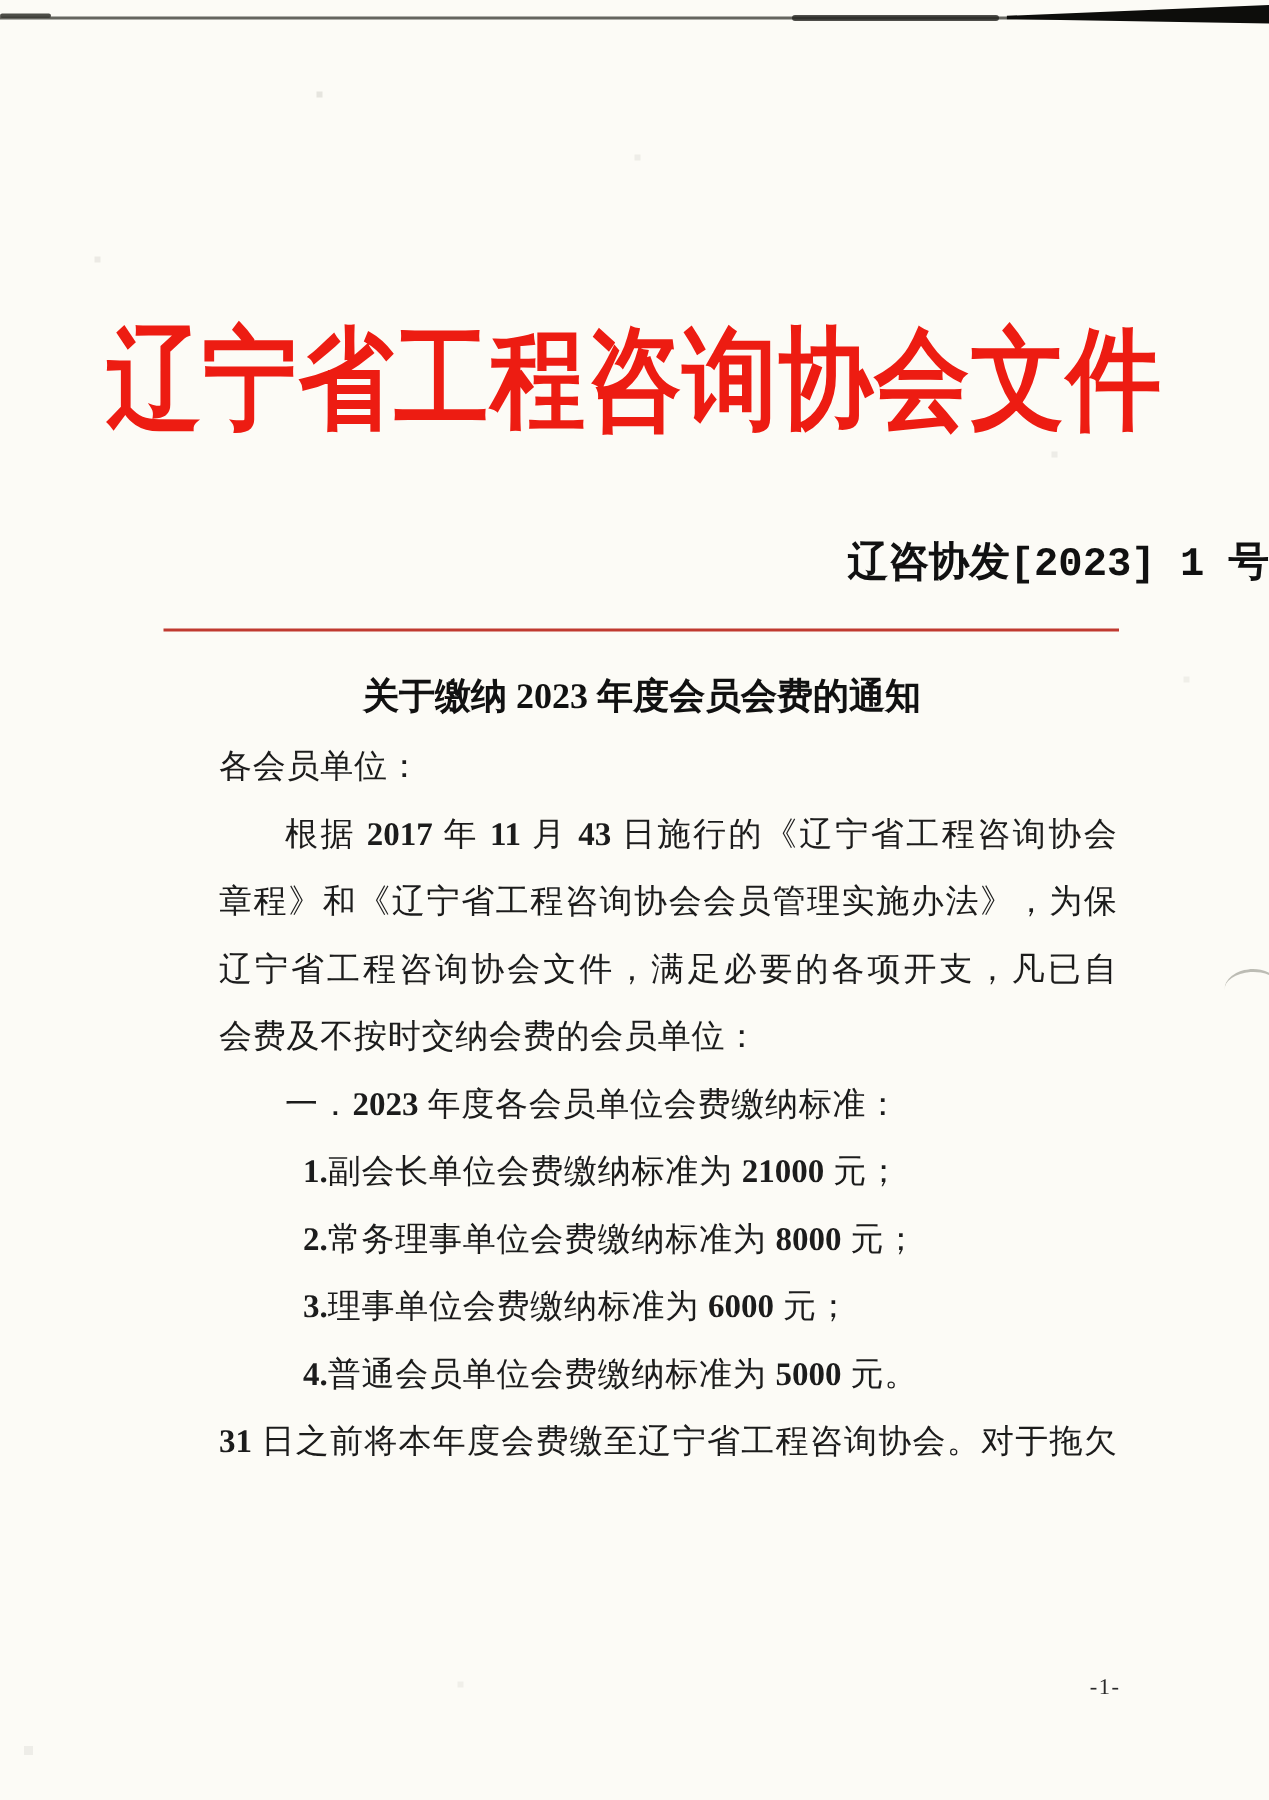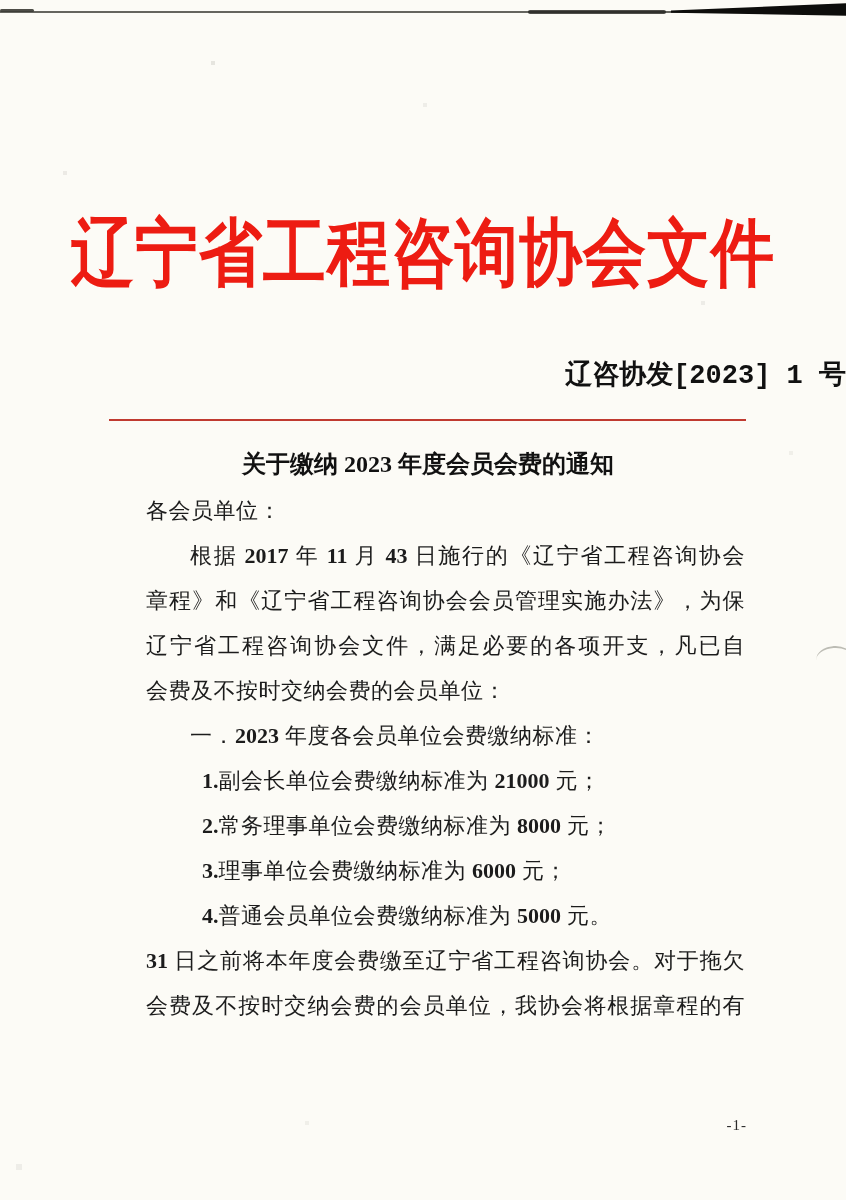--- a/index.html
+++ b/index.html
@@ -158,18 +158,17 @@
     <div class="line indent-2 justify">根据 <span class="num">2017</span> 年 <span class="num">11</span> 月 <span class="num">43</span> 日施行的《辽宁省工程咨询协会</div>
     <div class="line justify">章程》和《辽宁省工程咨询协会会员管理实施办法》，为保</div>
     <div class="line justify">辽宁省工程咨询协会文件，满足必要的各项开支，凡已自</div>
     <div class="line">会费及不按时交纳会费的会员单位：</div>
     <div class="line indent-2">一．<span class="num">2023</span> 年度各会员单位会费缴纳标准：</div>
     <div class="line indent-25"><span class="num">1.</span>副会长单位会费缴纳标准为 <span class="num">21000</span> 元；</div>
     <div class="line indent-25"><span class="num">2.</span>常务理事单位会费缴纳标准为 <span class="num">8000</span> 元；</div>
     <div class="line indent-25"><span class="num">3.</span>理事单位会费缴纳标准为 <span class="num">6000</span> 元；</div>
     <div class="line indent-25"><span class="num">4.</span>普通会员单位会费缴纳标准为 <span class="num">5000</span> 元。</div>
     <div class="line justify"><span class="num">31</span> 日之前将本年度会费缴至辽宁省工程咨询协会。对于拖欠</div>
-    <div class="line justify">会费及不按时交纳会费的会员单位，我协会将根据章程的有</div>
   </div>
 
   <div class="page-number">-1-</div>
 
 </div>
 
 </body></html>

